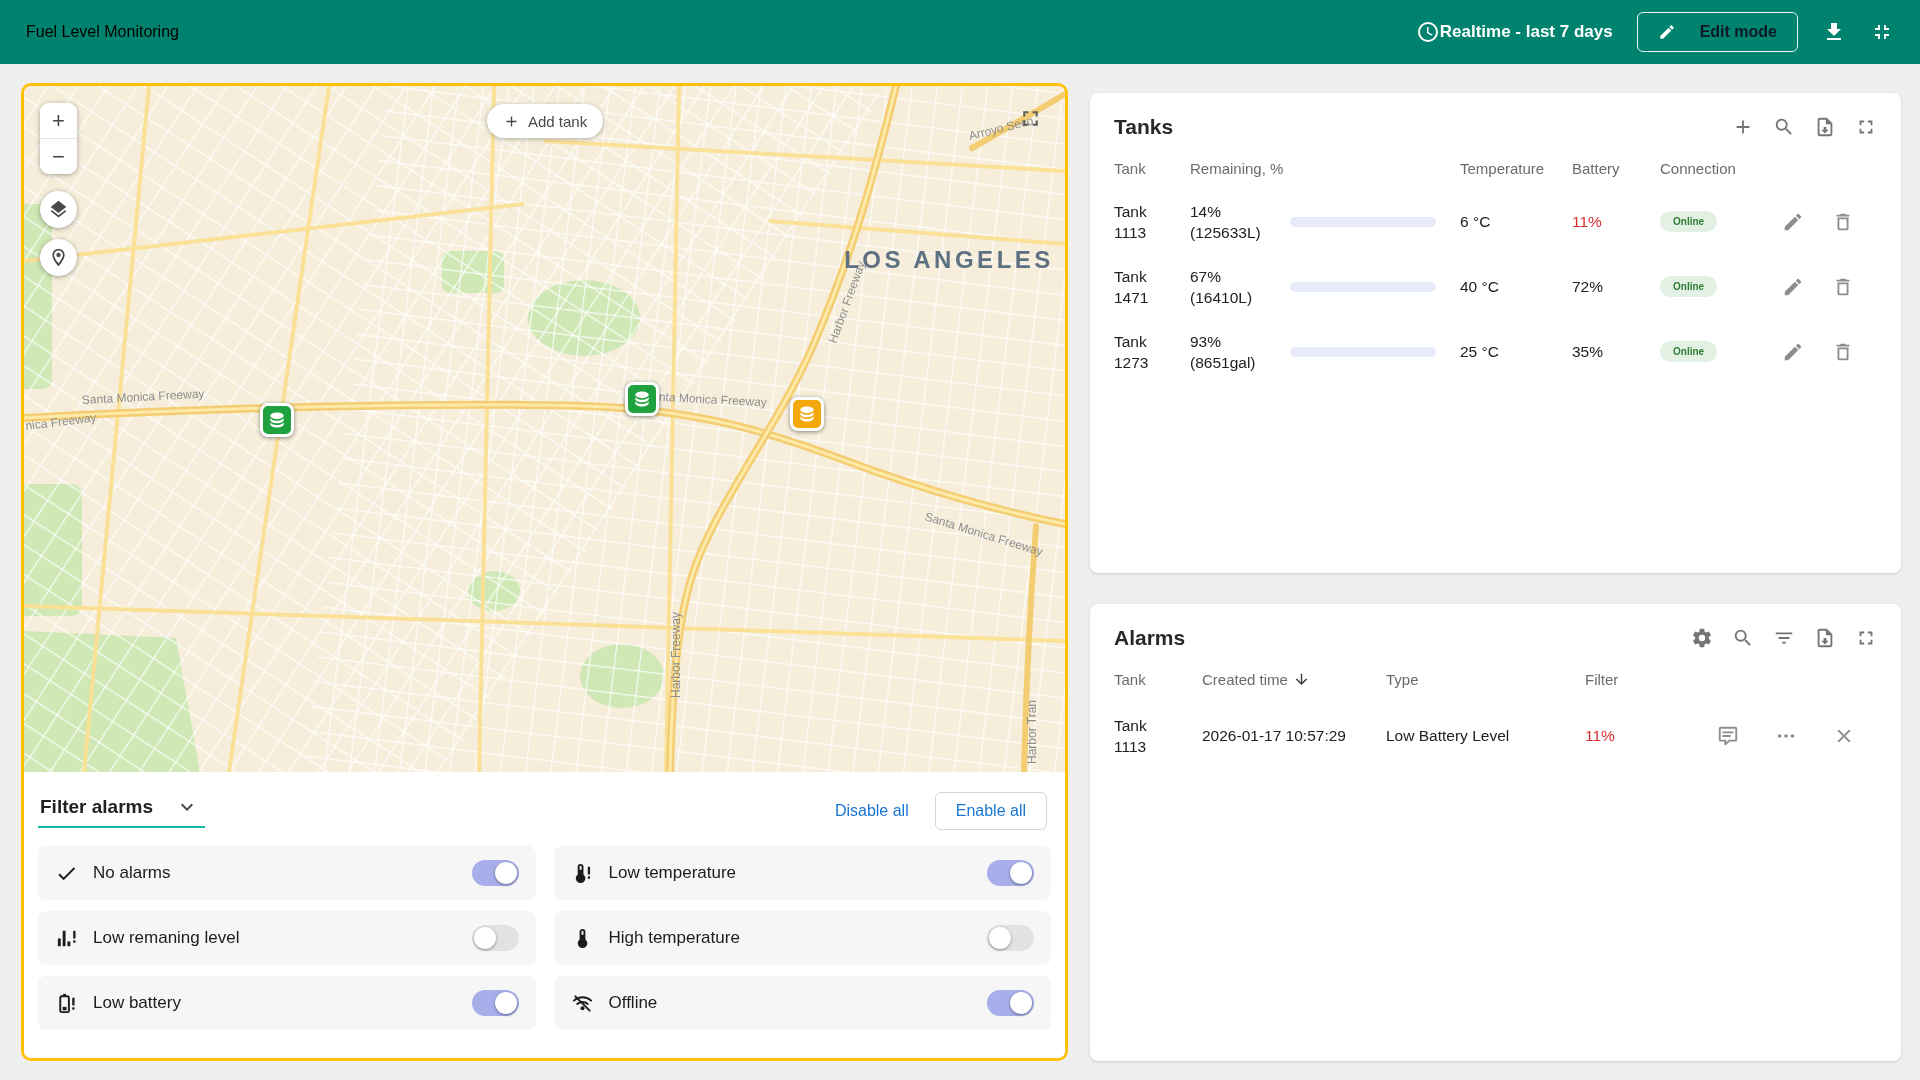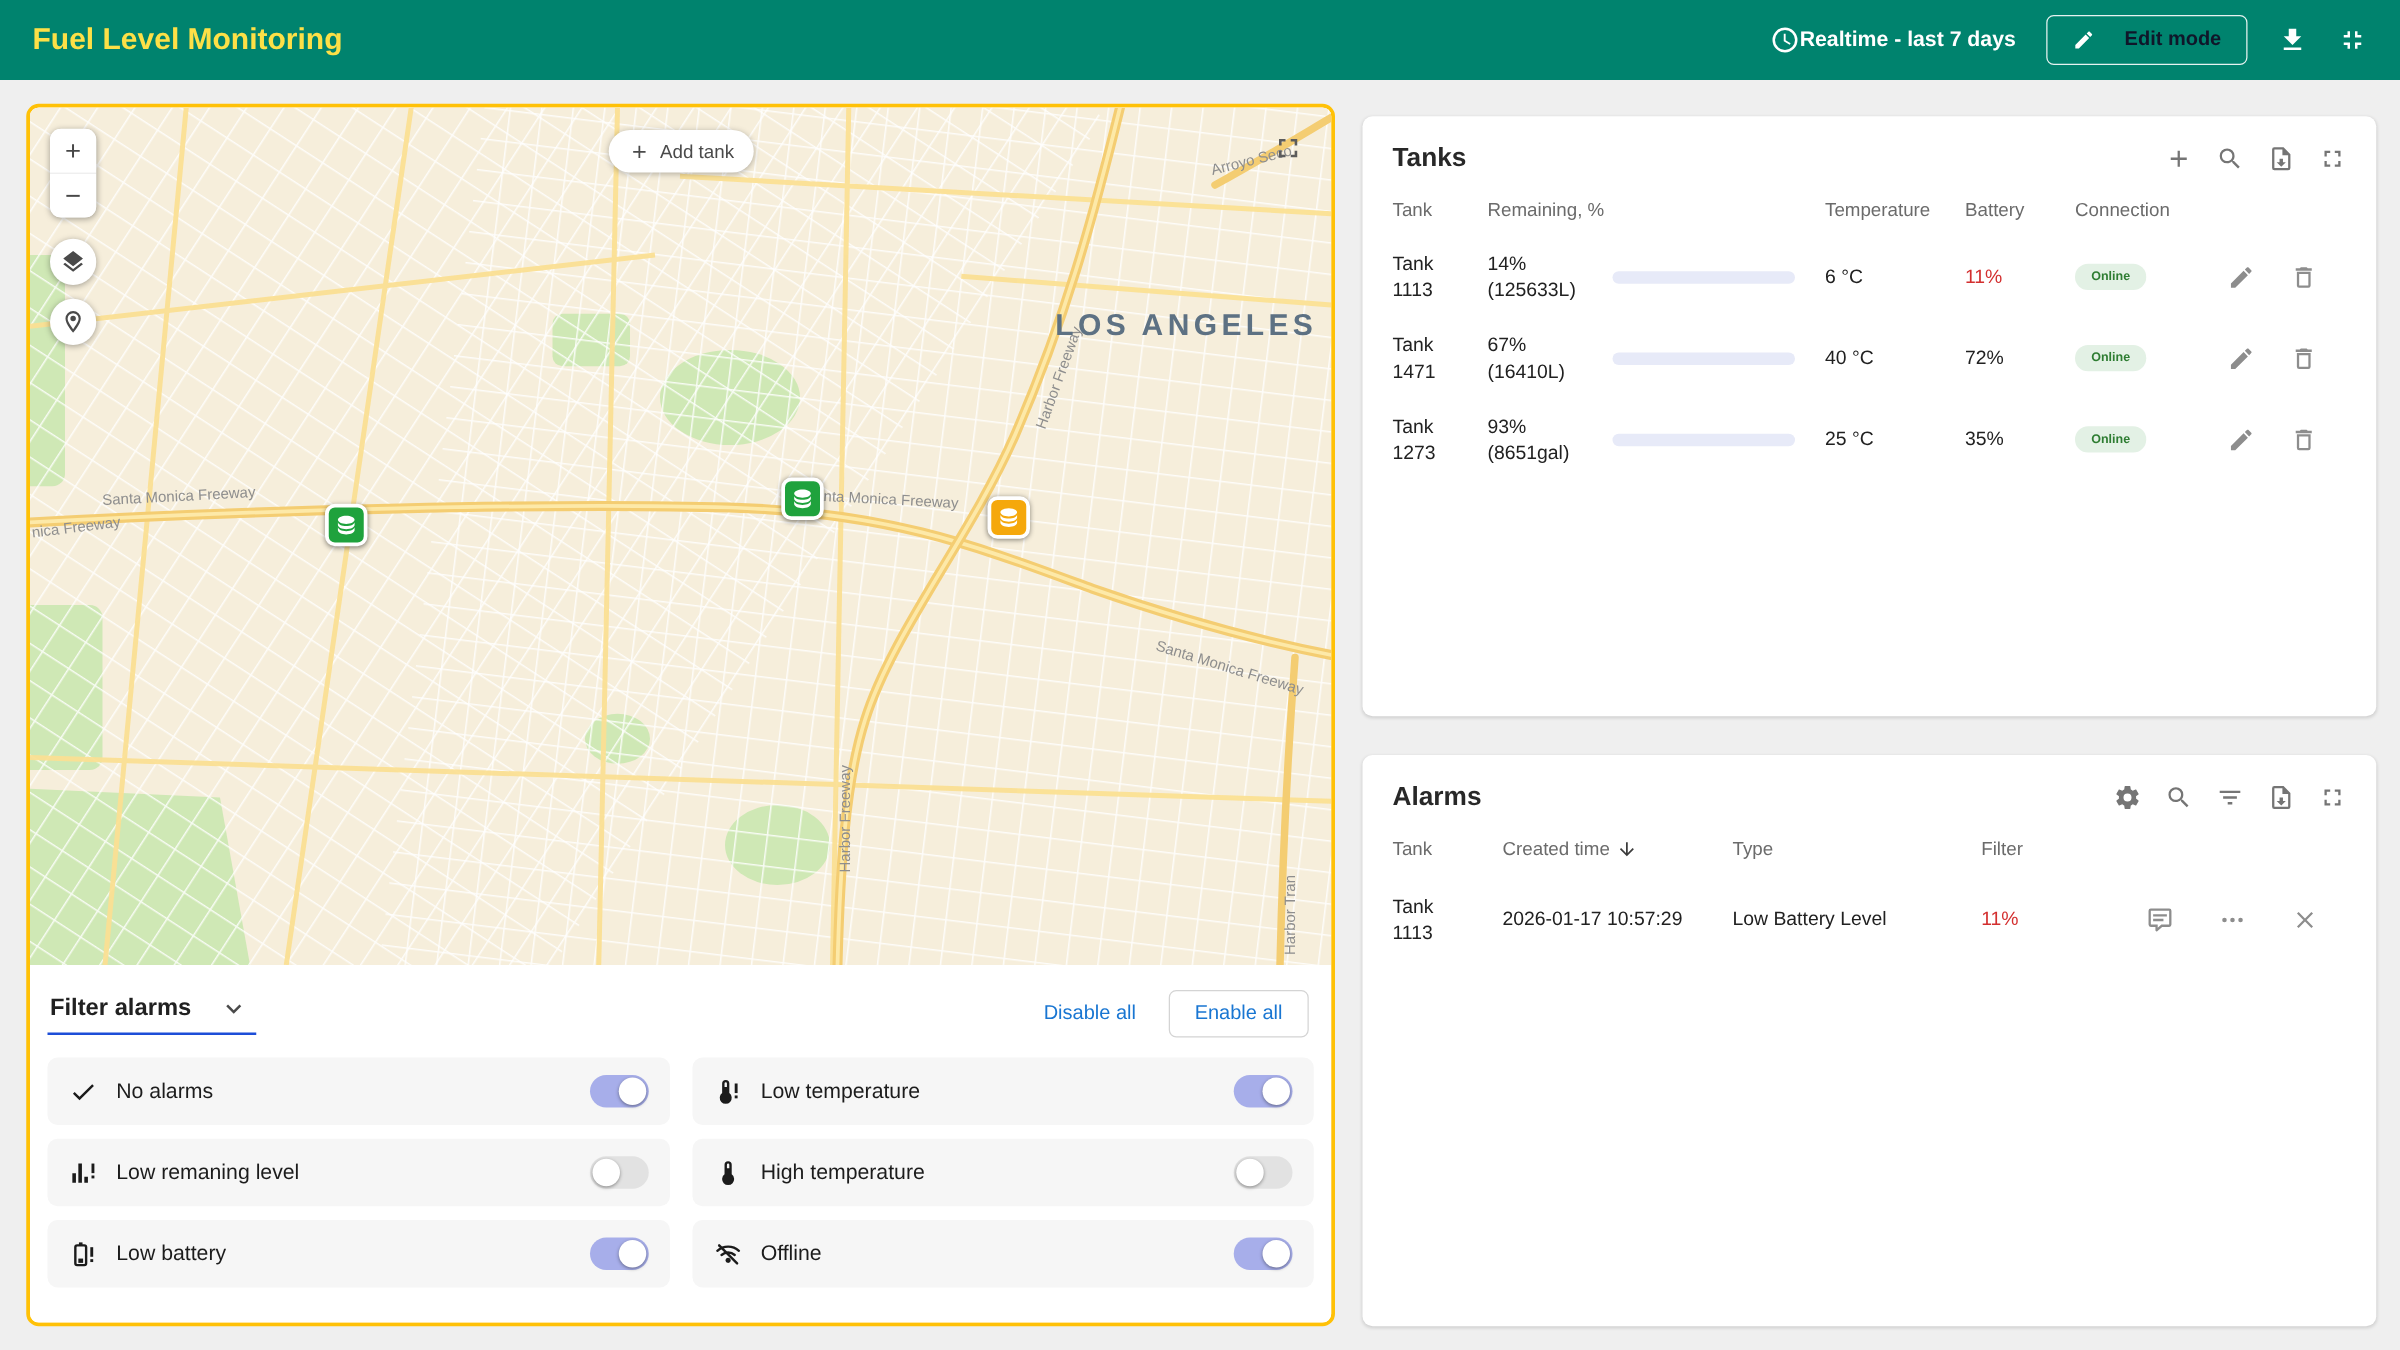--- a/index.html
+++ b/index.html
@@ -2,21 +2,21 @@
 <html><head>
 <meta charset="utf-8">
 <style>
   * { margin:0; padding:0; box-sizing:border-box; }
   html,body { width:1920px; height:1080px; overflow:hidden; }
   body { font-family:"Liberation Sans", sans-serif; background:#efefef; position:relative; color:#212121; }
   svg { display:block; }
 
   
   .topbar { position:absolute; left:0; top:0; width:1920px; height:64px; background:#00836e; display:flex; align-items:center; padding:0 26px; z-index:20; }
-  .topbar .title { color:#fde047; font-size:24px; font-weight:bold; }
+  .topbar .title { color:#000000; font-size:16px; font-weight:normal; }
   .topbar-right { margin-left:auto; display:flex; align-items:center; gap:24px; }
   .time-range { display:flex; align-items:center; color:#fff; font-size:17px; cursor:pointer;font-weight:bold; }
   .edit-btn { display:flex; align-items:center; gap:24px; color:#0f172a; background:transparent; border:1px solid rgba(255,255,255,.9); border-radius:6px; padding:10px 20px; font-size:16px; font-weight:600; font-family:inherit; cursor:pointer; }
   .tb-icon { width:24px; height:24px; fill:#fff; cursor:pointer; }
 
   
   .card { position:absolute; background:#fff; border-radius:8px; box-shadow:0 1px 3px rgba(0,0,0,.14); }
   .card-head { display:flex; align-items:center; padding:22px 24px 8px; }
   .card-title { font-size:21px; font-weight:600; color:#282828; flex:1; }
   .card-icons { display:flex; align-items:center; gap:19px; }
@@ -63,21 +63,21 @@
   .map-expand svg { width:25px; height:25px; fill:#5c5c5c; }
 
   .tank-marker { position:absolute; width:34px; height:34px; border:3px solid #fff; border-radius:8px; display:flex; align-items:center; justify-content:center; box-shadow:0 1px 4px rgba(0,0,0,.45); cursor:pointer; z-index:4; }
   .tank-marker svg { width:20px; height:20px; fill:#fff; }
   .marker-green { background:#1fa23d; }
   .marker-orange { background:#f5a80c; }
 
   
   .filter-section { height:286px; padding:18px 14px 0; background:#fff; }
   .filter-head { display:flex; align-items:center; height:42px; }
-  .filter-title-wrap { display:inline-flex; align-items:center; gap:22px; border-bottom:2px solid #1d4ed8; padding:0 6px 7px 2px; cursor:pointer; }
+  .filter-title-wrap { display:inline-flex; align-items:center; gap:22px; border-bottom:2px solid #14b8a6; padding:0 6px 7px 2px; cursor:pointer; }
   .filter-title { font-size:19px; font-weight:bold; color:#212121; }
   .filter-title-wrap svg { width:24px; height:24px; fill:#4a4a4a; }
   .filter-links { margin-left:auto; display:flex; align-items:center; gap:26px; padding-right:4px; }
   .link-btn { color:#1976d2; font-size:16px; font-weight:500; background:none; border:none; font-family:inherit; cursor:pointer; }
   .enable-all { border:1px solid #d4d4d4; border-radius:6px; padding:9px 20px; background:#fff; }
   .filter-rows { margin-top:14px; display:grid; grid-template-columns:1fr 1fr; gap:11px 18px; }
   .filter-row { height:54px; background:#f6f6f6; border-radius:8px; display:flex; align-items:center; gap:15px; padding:0 17px; }
   .filter-row .f-icon { width:23px; height:23px; fill:#1b1b1b; color:#1b1b1b; flex:0 0 auto; }
   .filter-row .f-label { font-size:17px; color:#1c1c1c; }
   .toggle { margin-left:auto; width:47px; height:26px; border-radius:13px; background:#e2e2e2; position:relative; cursor:pointer; flex:0 0 auto; }

